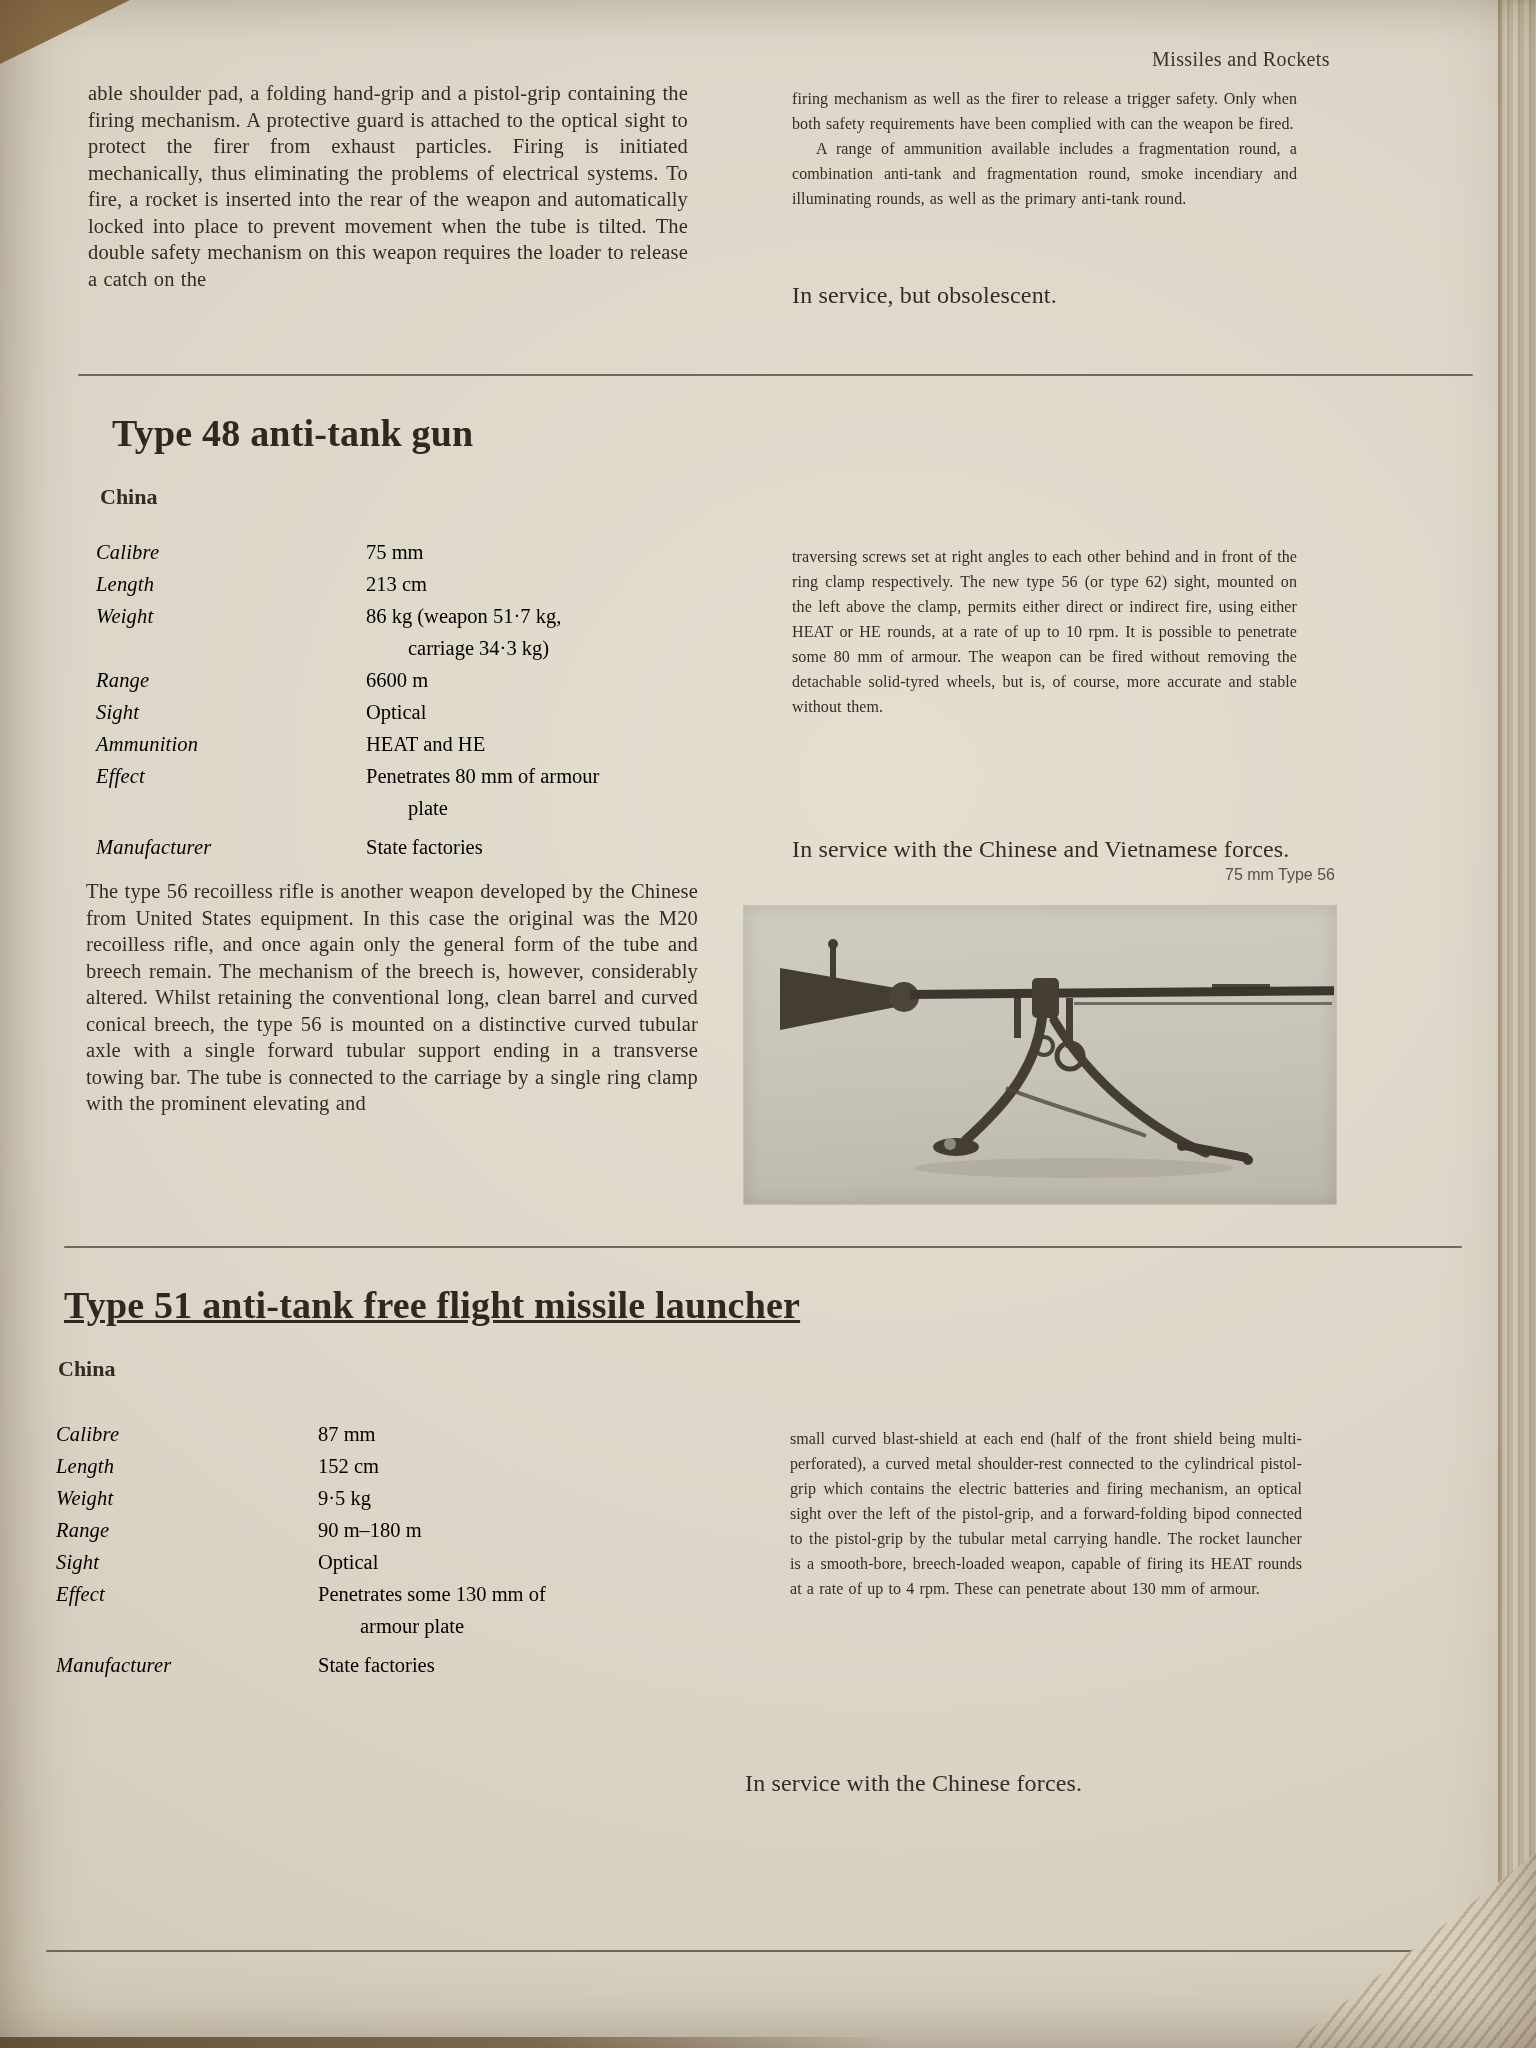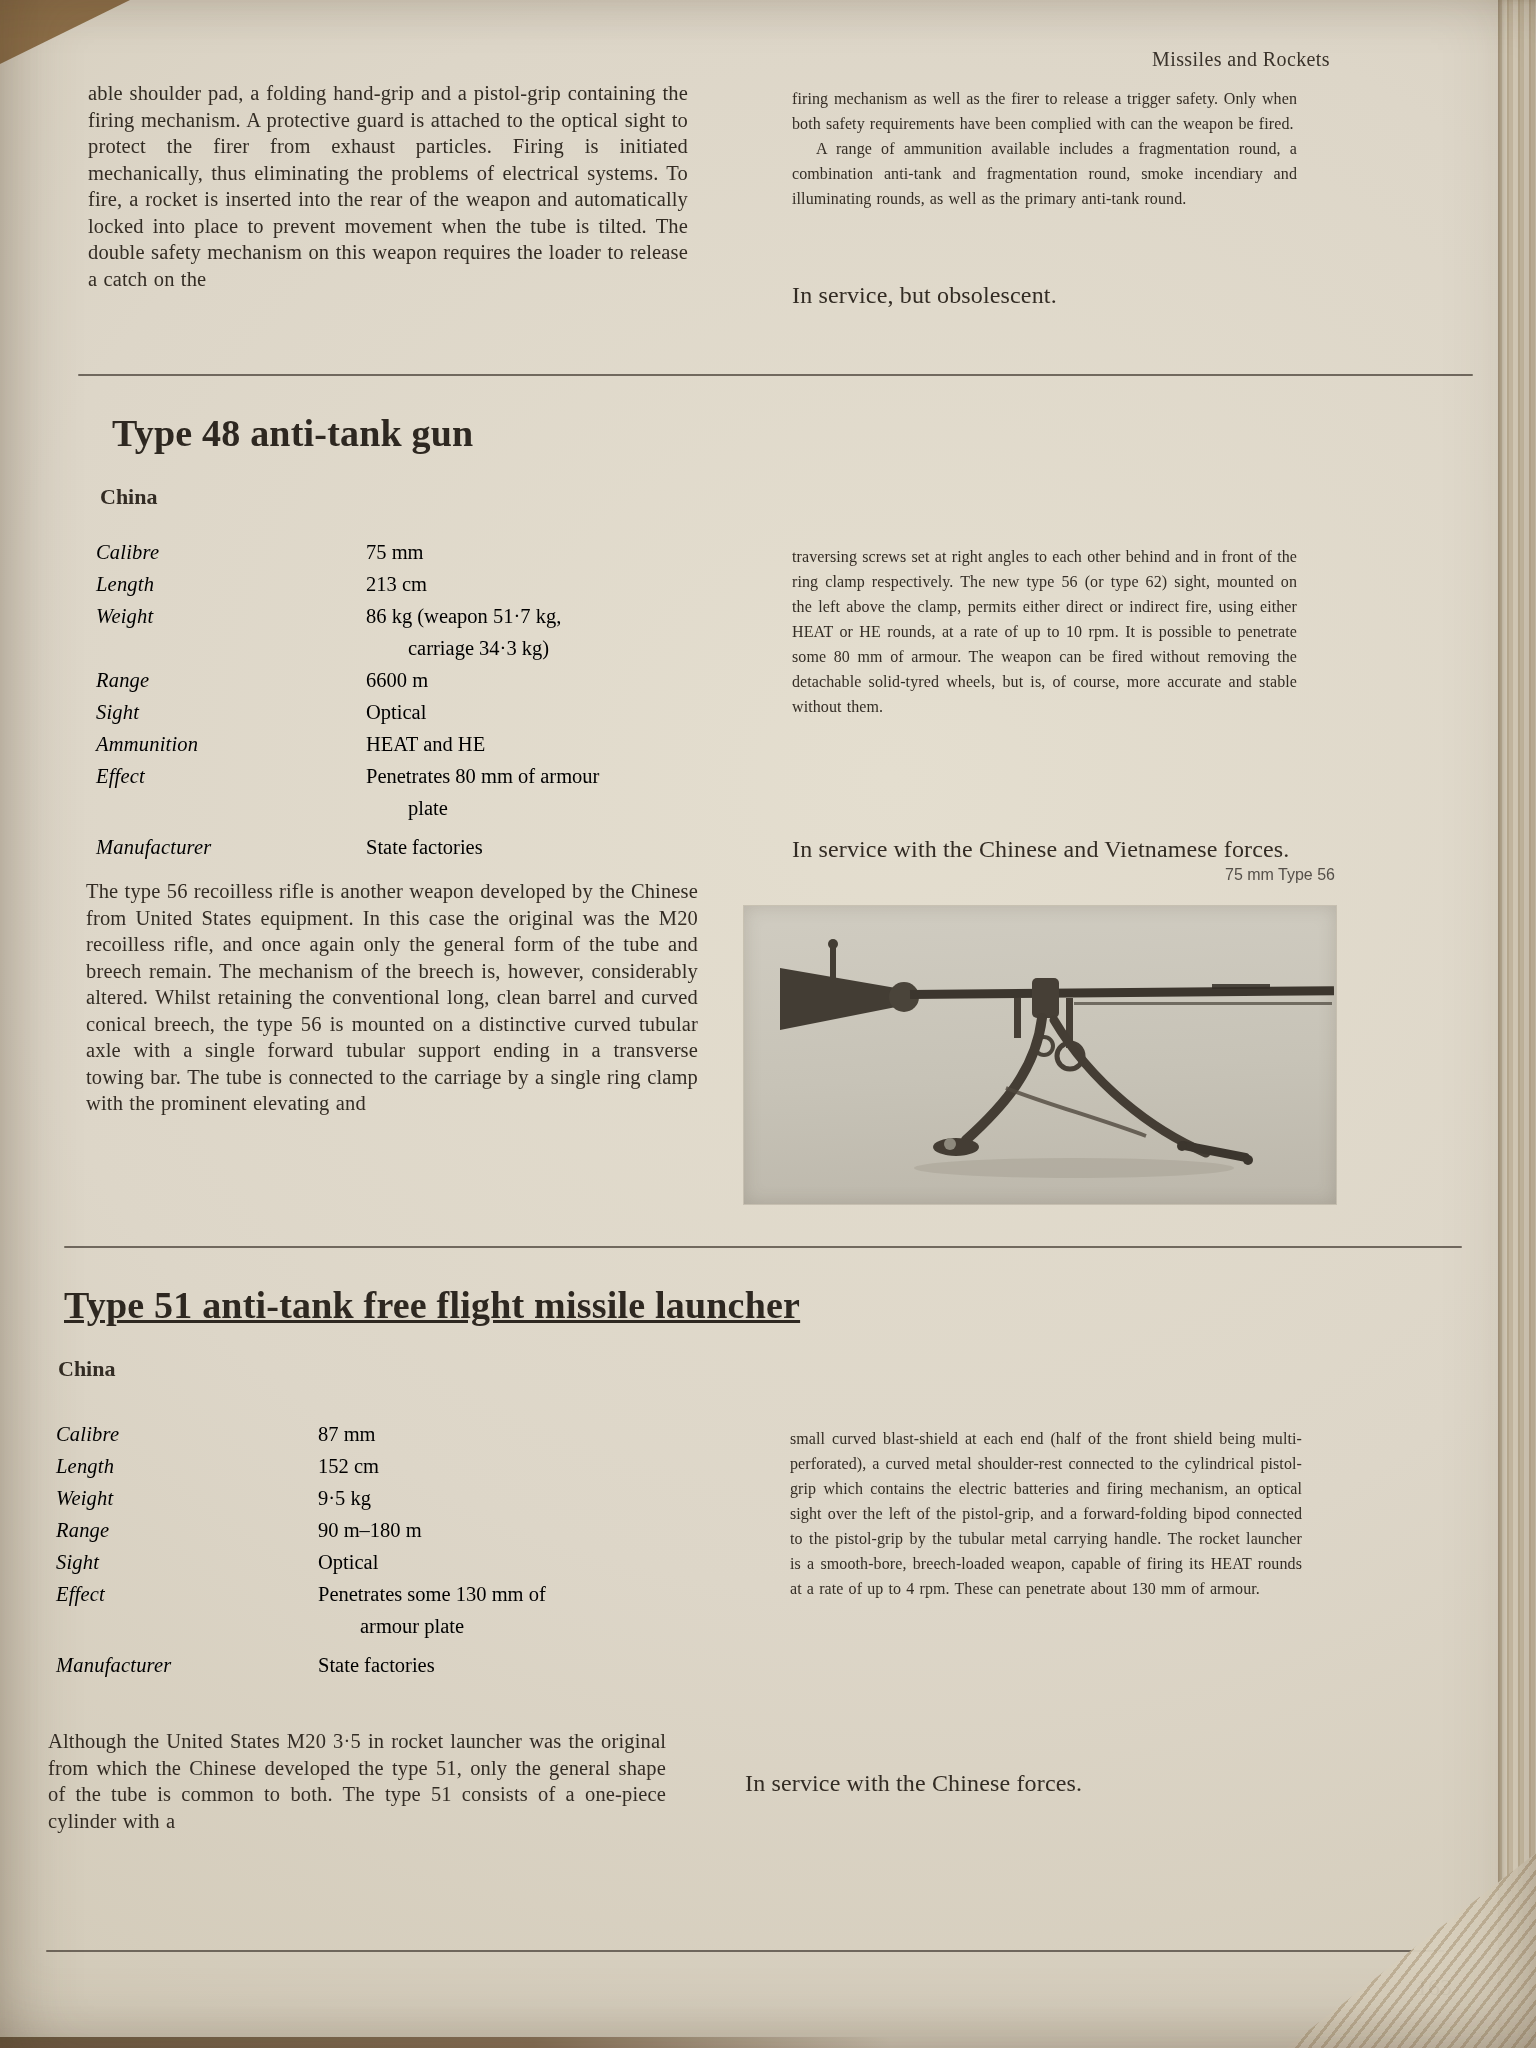--- a/index.html
+++ b/index.html
@@ -237,23 +237,20 @@
       </div>
     </div>
     <div class="spec-row gap-above">
       <span class="spec-label">Manufacturer</span>
       <div class="spec-val">
           <div>State factories</div>
         </div>
     </div>
   </div>
 
-  <div class="txt body-col" style="top:1728px;left:48px;width:618px;">
-    <p>Although the United States M20 3·5 in rocket launcher was the original from which the Chinese developed the type 51, only the general shape of the tube is common to both. The type 51 consists of a one-piece cylinder with a</p>
-  </div>
   <div class="txt body-col-r" style="top:1426px;left:790px;width:512px;">
     <p>small curved blast-shield at each end (half of the front shield being multi-perforated), a curved metal shoulder-rest connected to the cylindrical pistol-grip which contains the electric batteries and firing mechanism, an optical sight over the left of the pistol-grip, and a forward-folding bipod connected to the pistol-grip by the tubular metal carrying handle. The rocket launcher is a smooth-bore, breech-loaded weapon, capable of firing its HEAT rounds at a rate of up to 4 rpm. These can penetrate about 130 mm of armour.</p>
   </div>
   <div class="service-note" style="top:1770px;left:745px;">In service with the Chinese forces.</div>
 
   <div class="rule" style="top:1950px;left:46px;width:1398px;"></div>
   <div class="txt page-number">163</div>
 
 </div>
 

